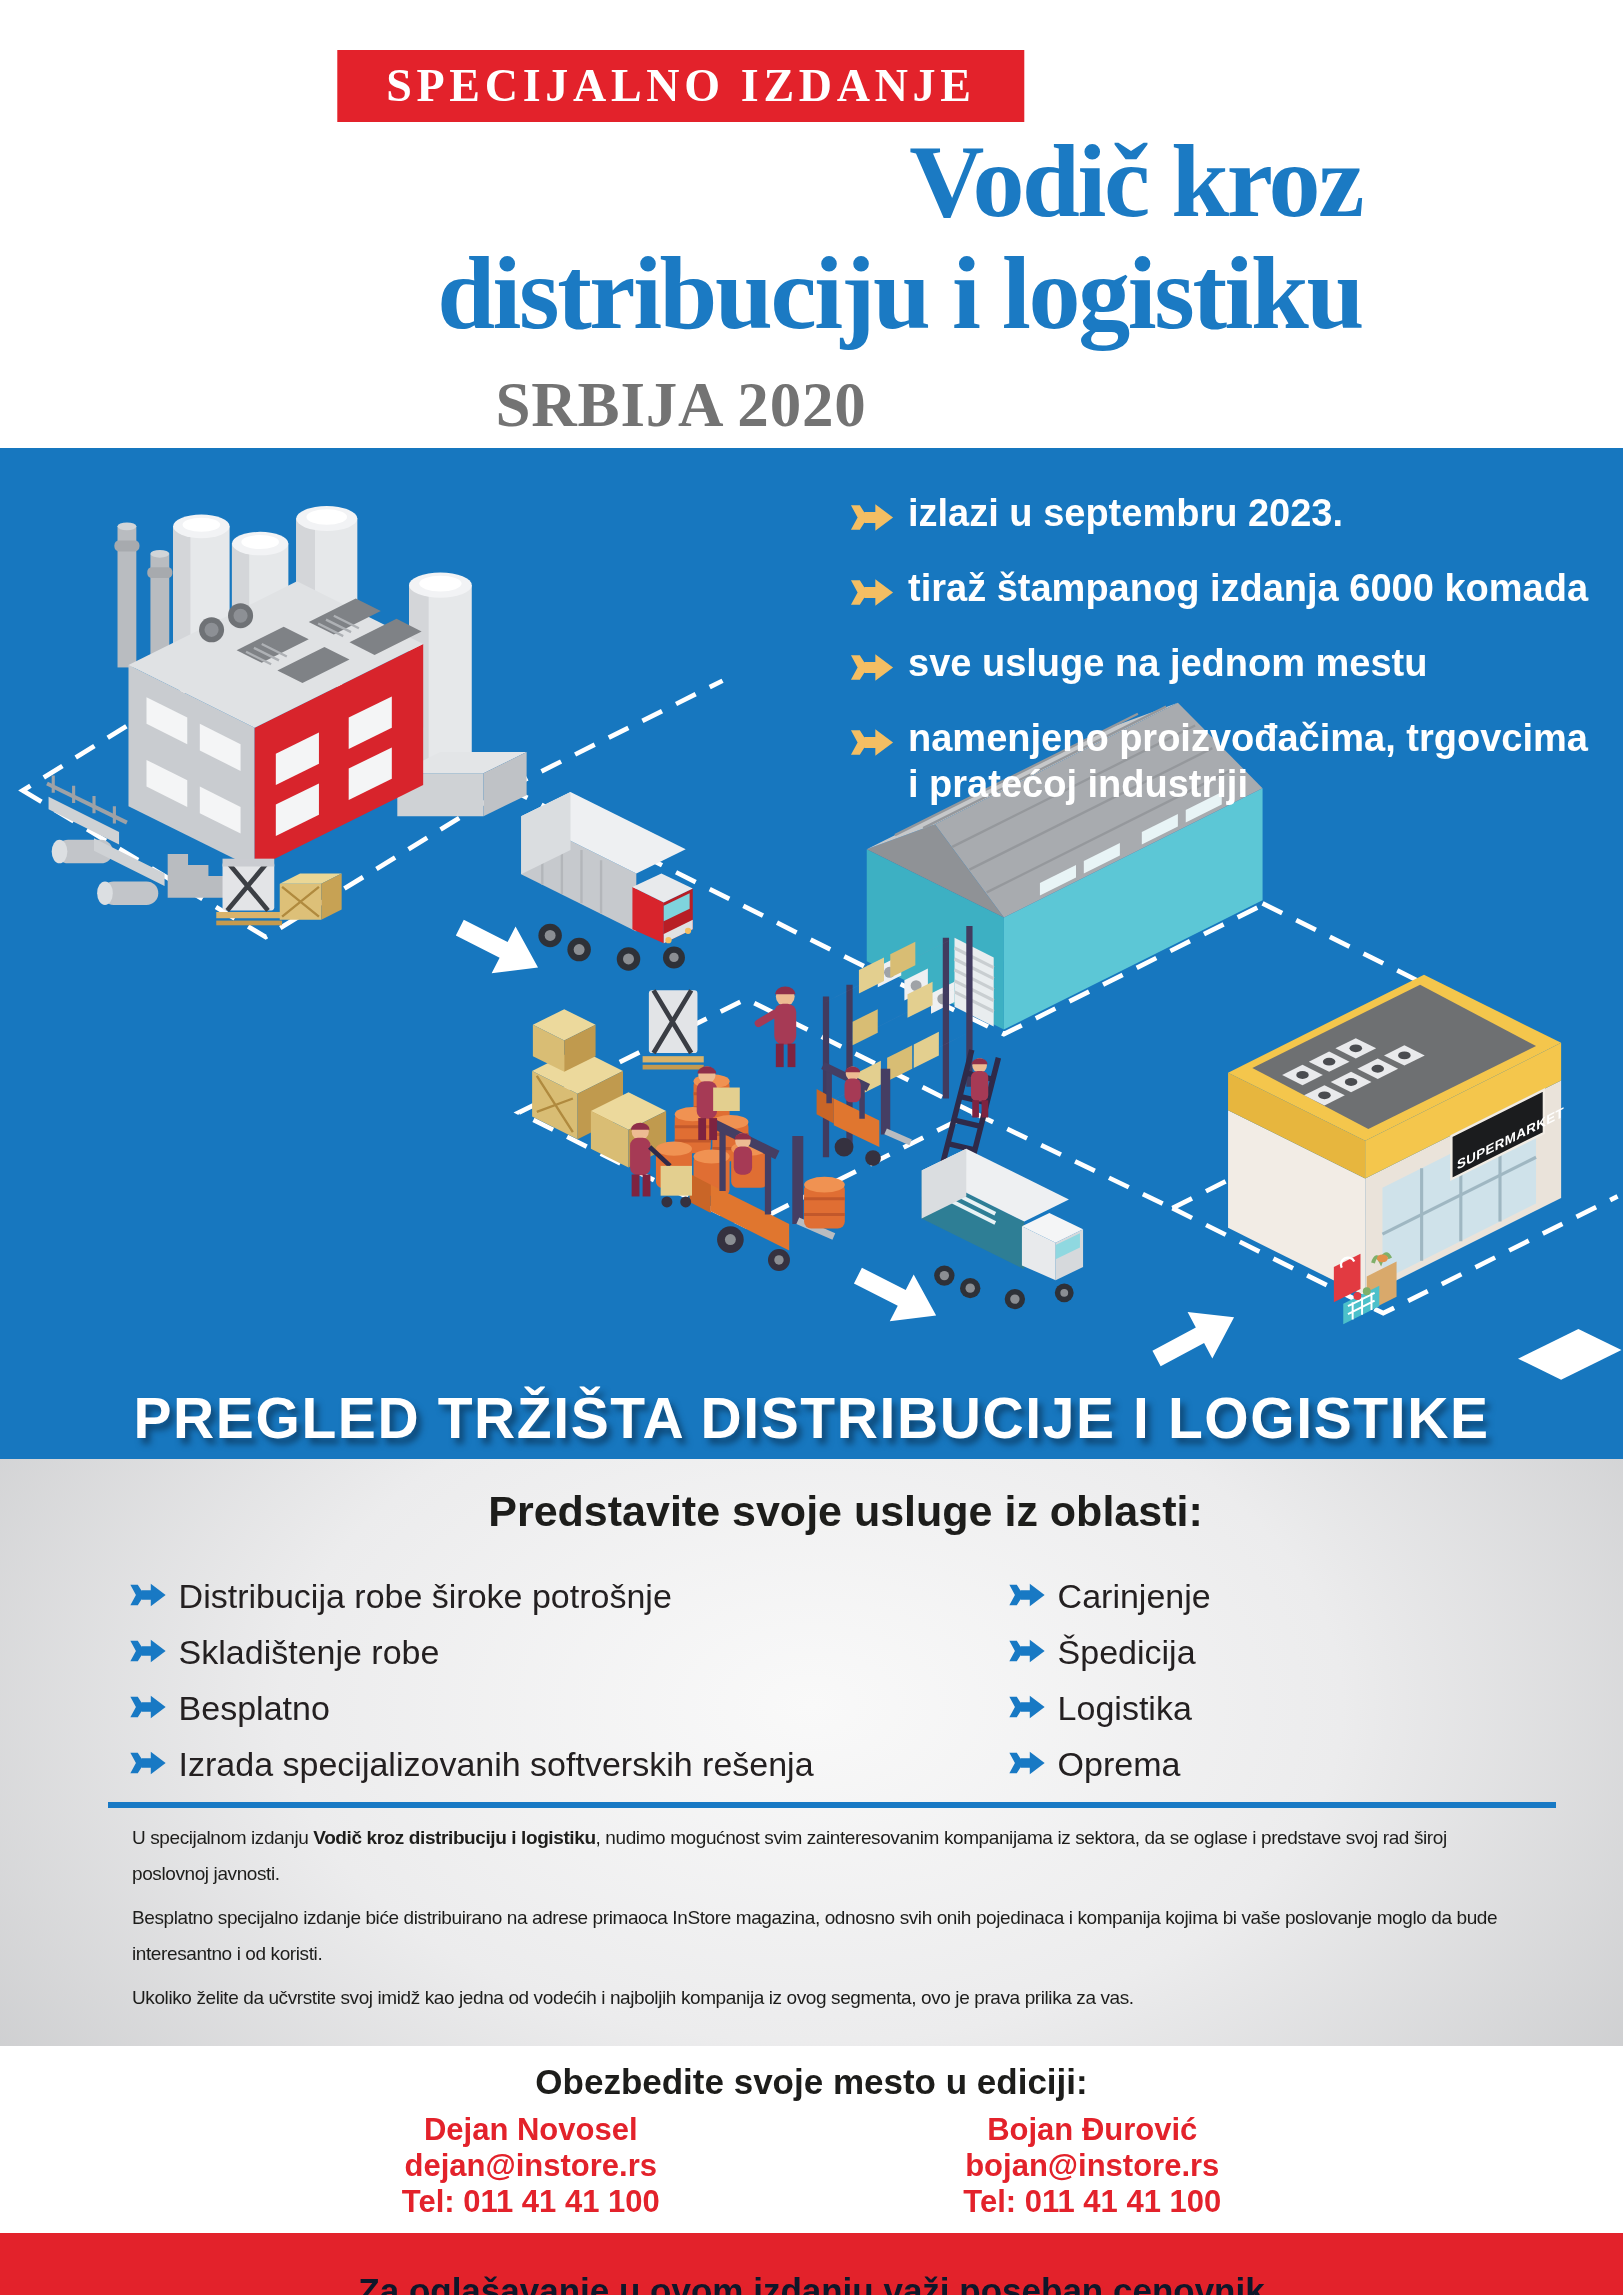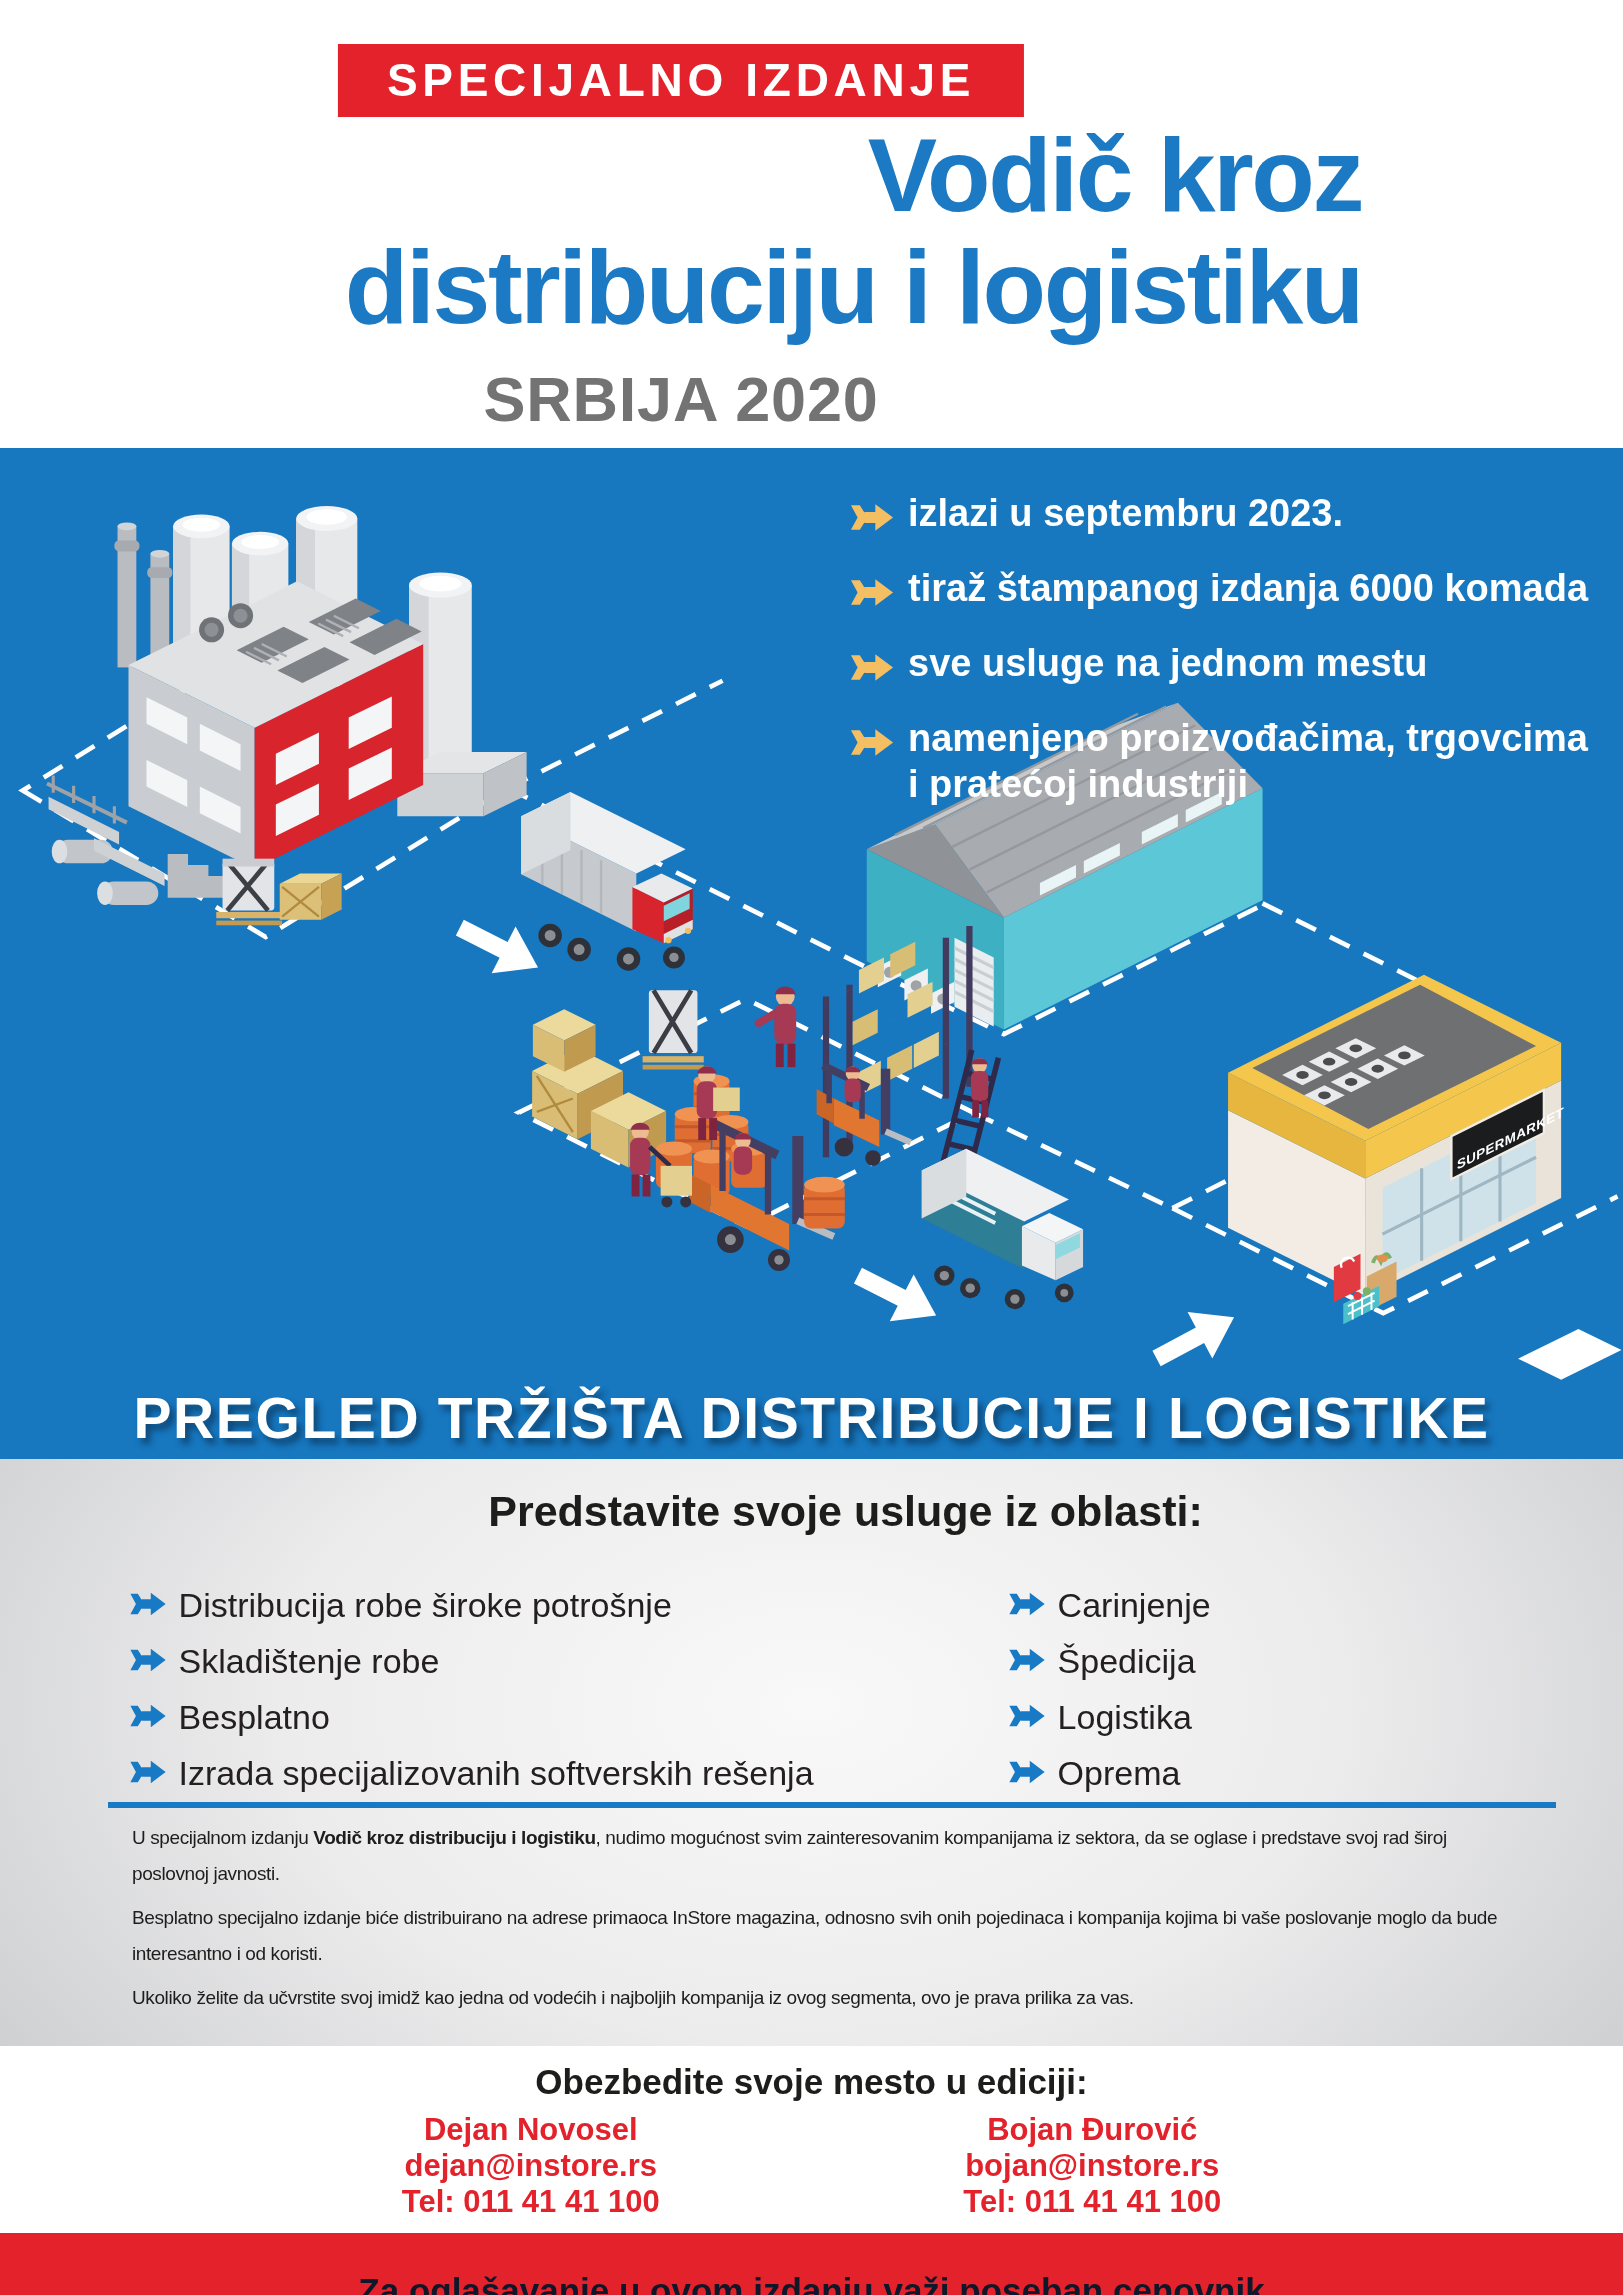--- a/index.html
+++ b/index.html
@@ -1,21 +1,21 @@
 <!DOCTYPE html>
 <html style="font-size:12.6px"><head>
 <meta charset="utf-8">
 <style>
   html,body{margin:0;padding:0;}
   body{
     width:1623px;height:2295px;position:relative;overflow:hidden;
     font-family:"Liberation Sans", sans-serif;background:#ffffff;
   }
   
-  .section-top{position:absolute;top:0;left:0;width:1362px;height:448px;background:#ffffff;}
+  .section-top{position:absolute;top:6px;left:0;width:1362px;height:448px;background:#ffffff;font-family:Liberation Serif, serif;}
   .badge{
     position:absolute;top:44px;left:50%;transform:translateX(-50%);
     background:#e3222b;color:#ffffff;font-size:46px;font-weight:bold;
     letter-spacing:4.7px;padding:9.4px 49px;white-space:nowrap;
   }
   .page-title{
     position:absolute;top:119px;left:0;width:100%;text-align:right;
     color:#1b7ac3;font-weight:bold;font-size:104px;line-height:112px;letter-spacing:-2.4px;
   }
   .page-subtitle{
@@ -35,21 +35,21 @@
     text-shadow:4.7px 6.3px 6.3px rgba(8,34,60,0.55);white-space:nowrap;
   }
   
   .section-gray{position:absolute;top:1459px;left:0;width:1623px;height:587px;
     background:radial-gradient(ellipse 1178px 746px at 50% 42%, #f9f9f9 0%, #ececed 45%, #c2c3c5 100%);}
   .services-heading{position:absolute;top:28px;left:0;width:100%;text-align:center;
     color:#1d1d1b;font-weight:bold;font-size:43px;padding-left:34px;}
   .services-col{position:absolute;top:118px;}
   .services-col.left{left:130px;}
   .services-col.right{left:1009px;}
-  .service{display:flex;align-items:center;gap:12.6px;height:56px;
+  .service{display:flex;align-items:flex-start;gap:12.6px;height:56px;
     color:#242021;font-size:34px;white-space:nowrap;}
   .service .bullet{flex:0 0 auto;color:#1879c4;}
   .rule{position:absolute;top:343px;left:108px;width:1448px;height:5.5px;background:#1879c4;}
   .paragraphs{position:absolute;top:361px;left:132px;width:1384px;
     color:#1d1d1b;font-size:19px;line-height:36px;letter-spacing:-0.4px;}
   .paragraphs p{margin:0 0 7.9px 0;}
   .paragraphs b{font-weight:bold;}
   
   .section-cta{position:absolute;top:2046px;left:0;width:1623px;height:187px;background:#ffffff;}
   .cta-heading{position:absolute;top:15.7px;left:0;width:100%;text-align:center;

